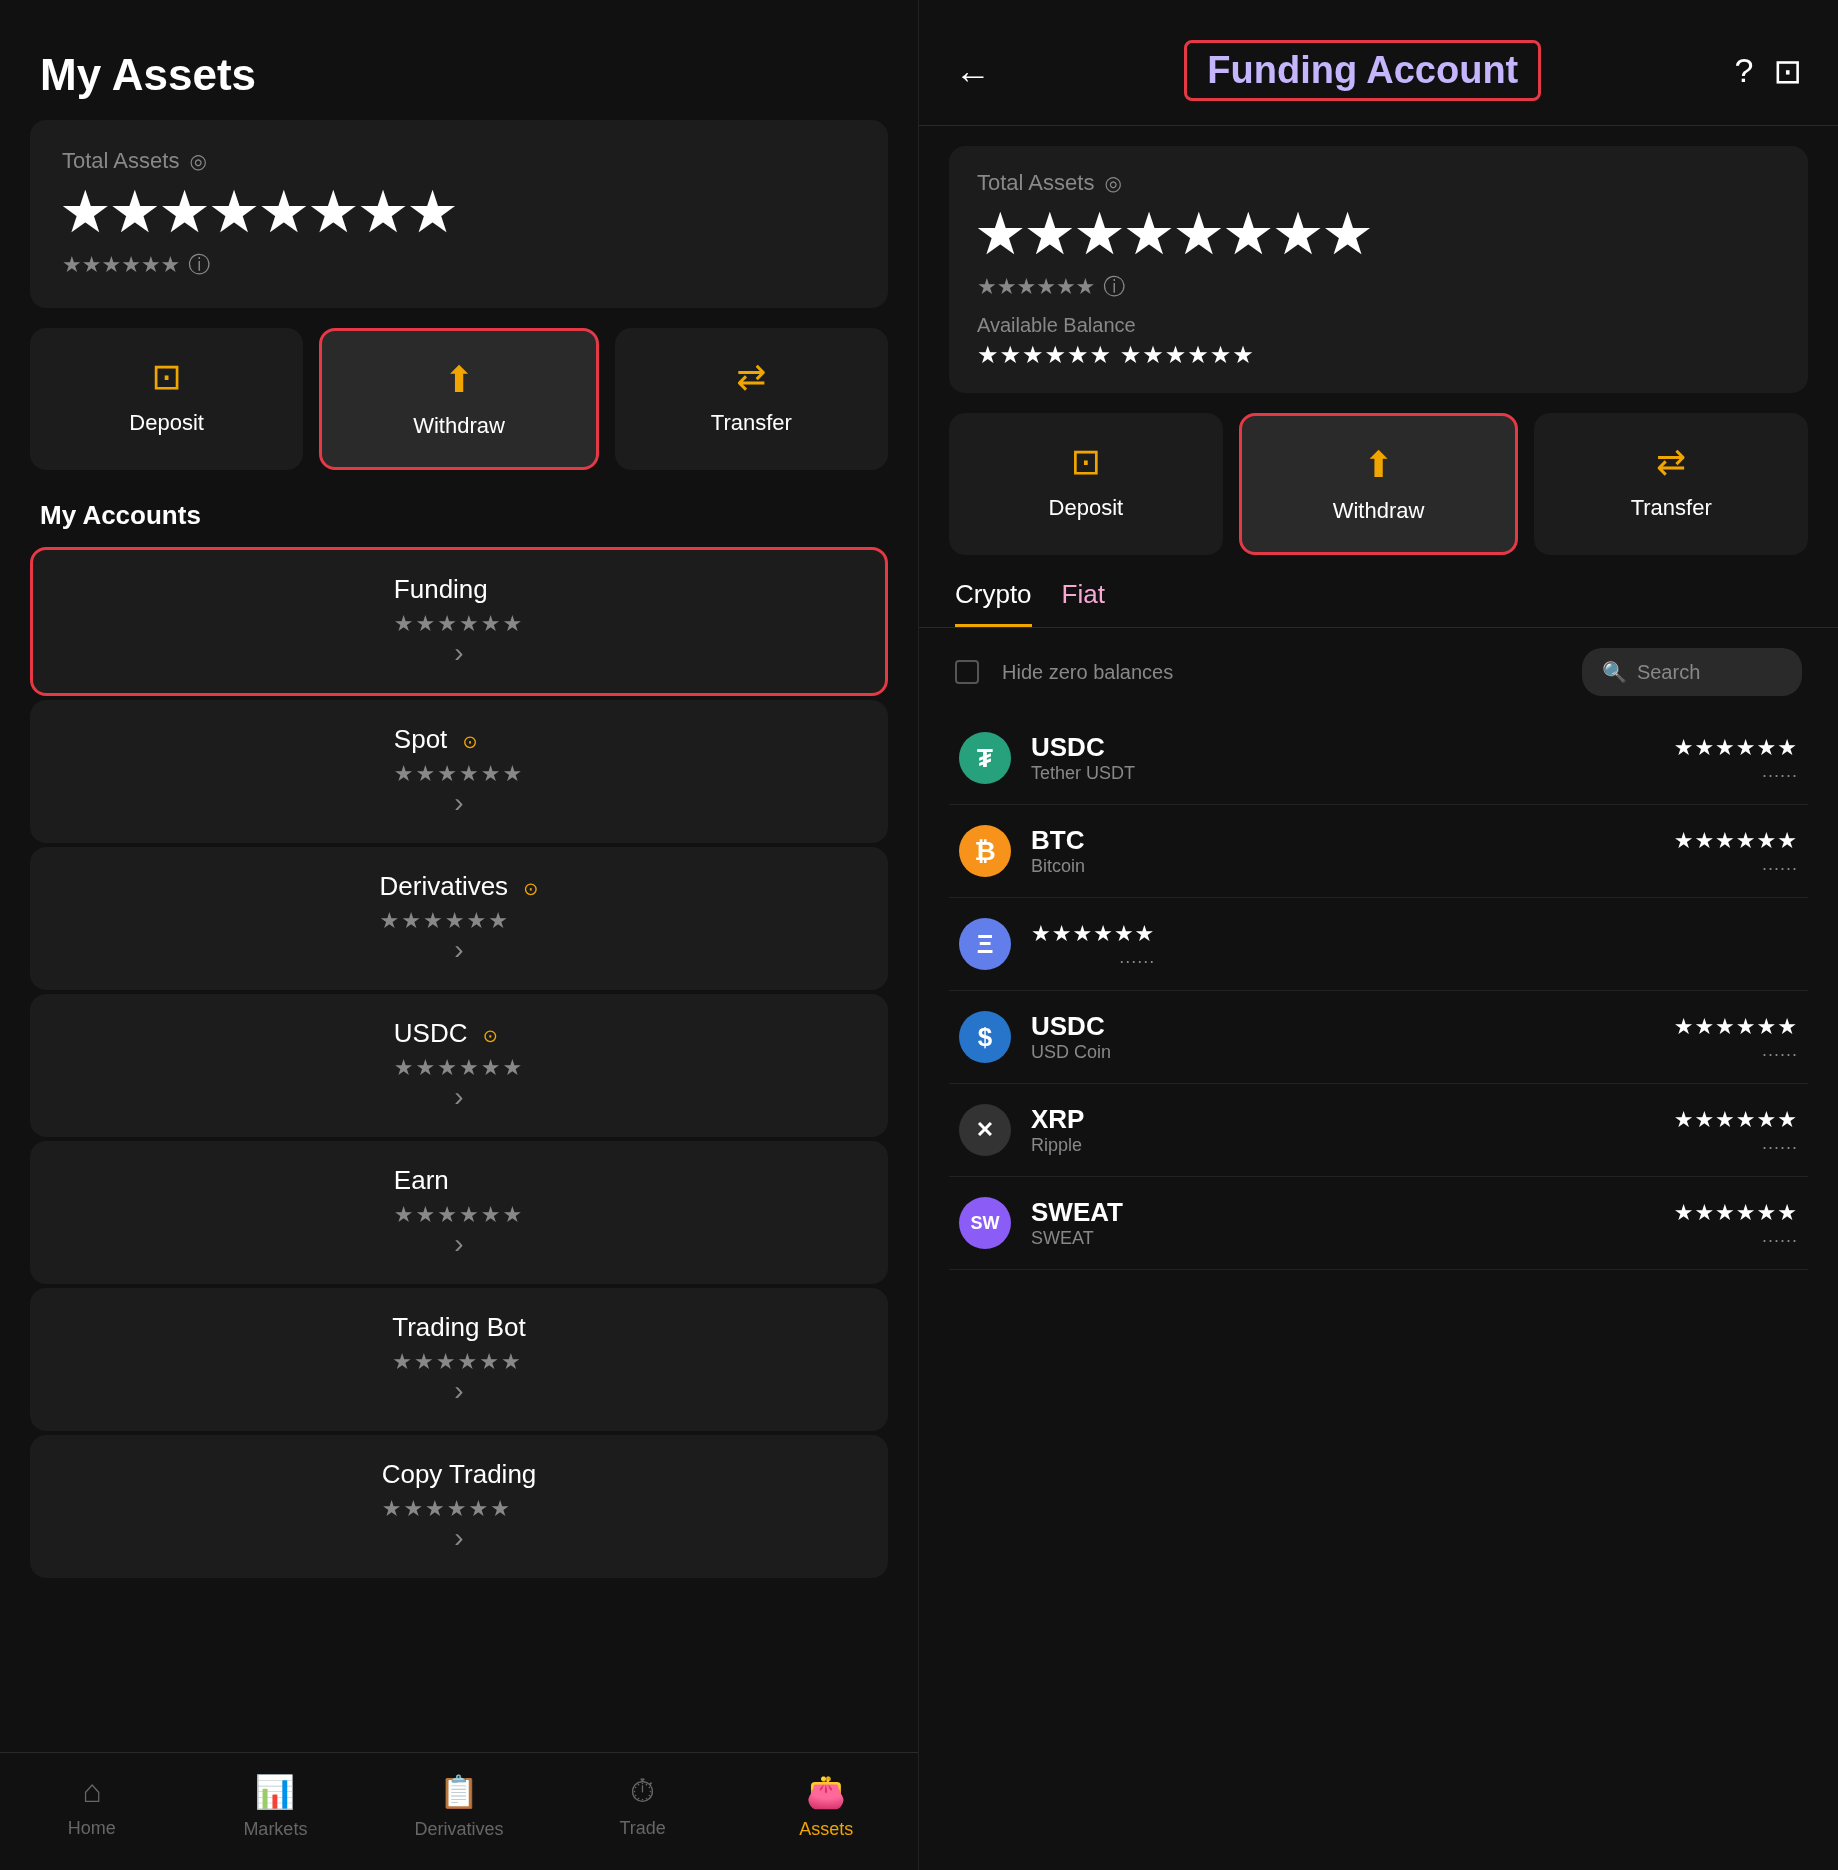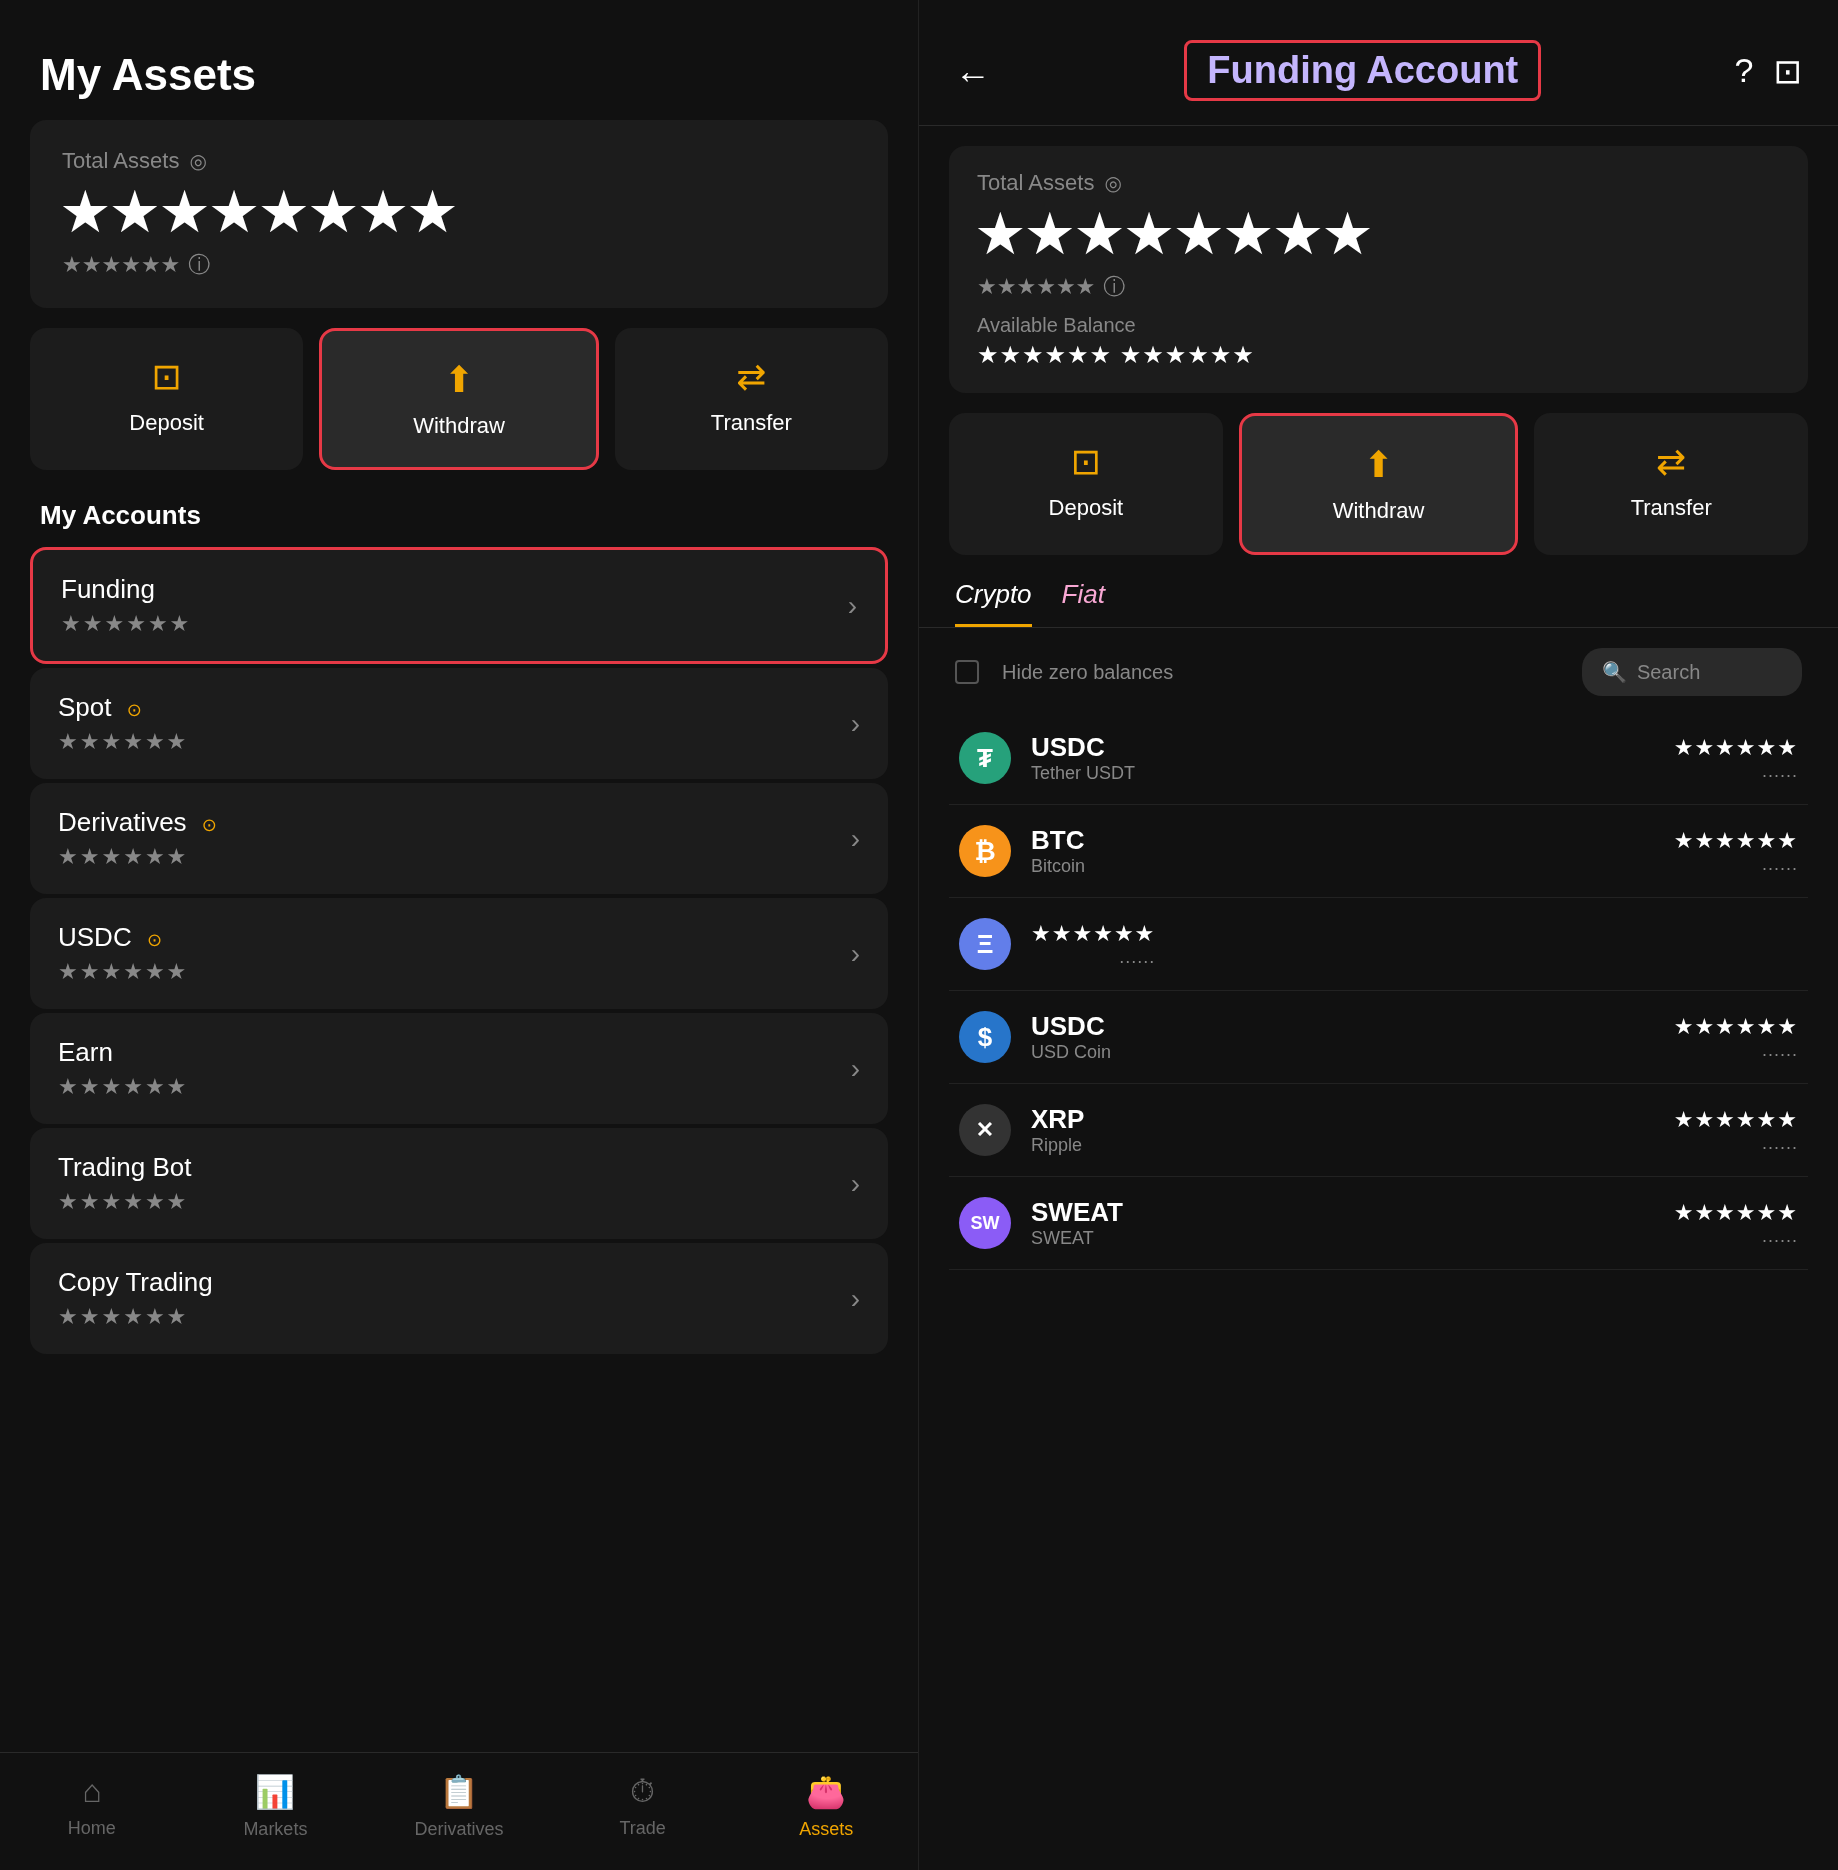--- a/index.html
+++ b/index.html
@@ -110,20 +110,21 @@
       gap: 4px;
     }
     .account-item {
       background: #1c1c1c;
       border-radius: 16px;
       padding: 24px 28px;
       display: flex;
       justify-content: space-between;
       align-items: center;
       cursor: pointer;
+      flex-direction: column;
     }
     .account-item.highlighted {
       border: 3px solid #e63946;
     }
     .account-info .account-name {
       color: #fff;
       font-size: 26px;
       font-weight: 500;
       margin-bottom: 6px;
     }
@@ -205,21 +206,20 @@
       gap: 16px;
       margin: 0 30px 24px;
     }
 
     .tabs-row {
       display: flex;
       gap: 30px;
       padding: 0 36px;
       margin-bottom: 20px;
       border-bottom: 1px solid #2a2a2a;
-      font-style: italic;
     }
     .tab-item {
       color: #f9a8d4;
       font-size: 26px;
       padding-bottom: 14px;
       cursor: pointer;
       border-bottom: 3px solid transparent;
     }
     .tab-item.active {
       color: #fff;

